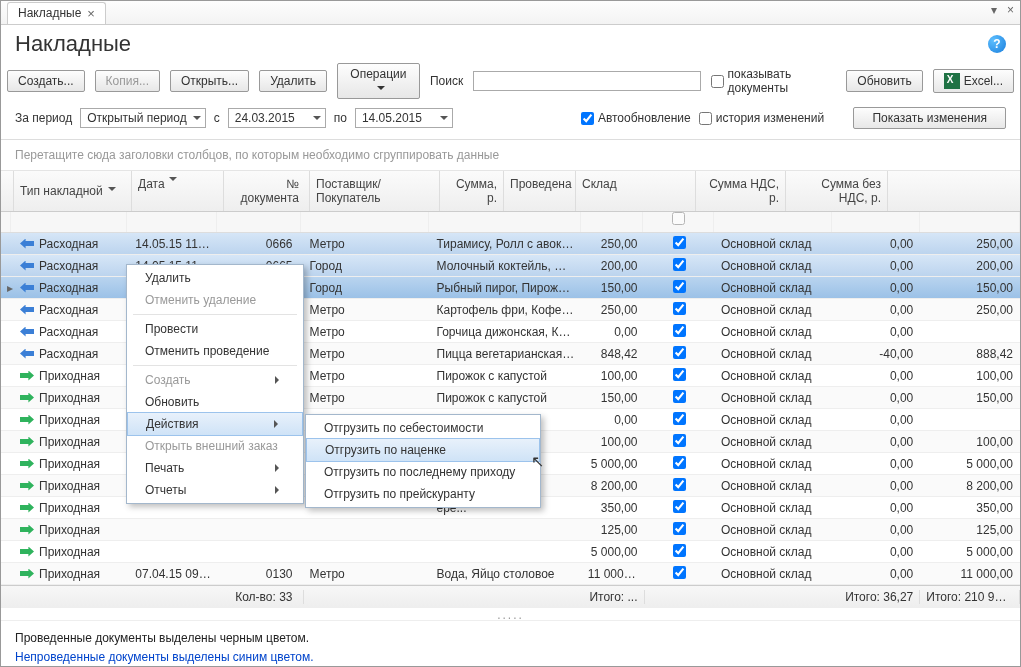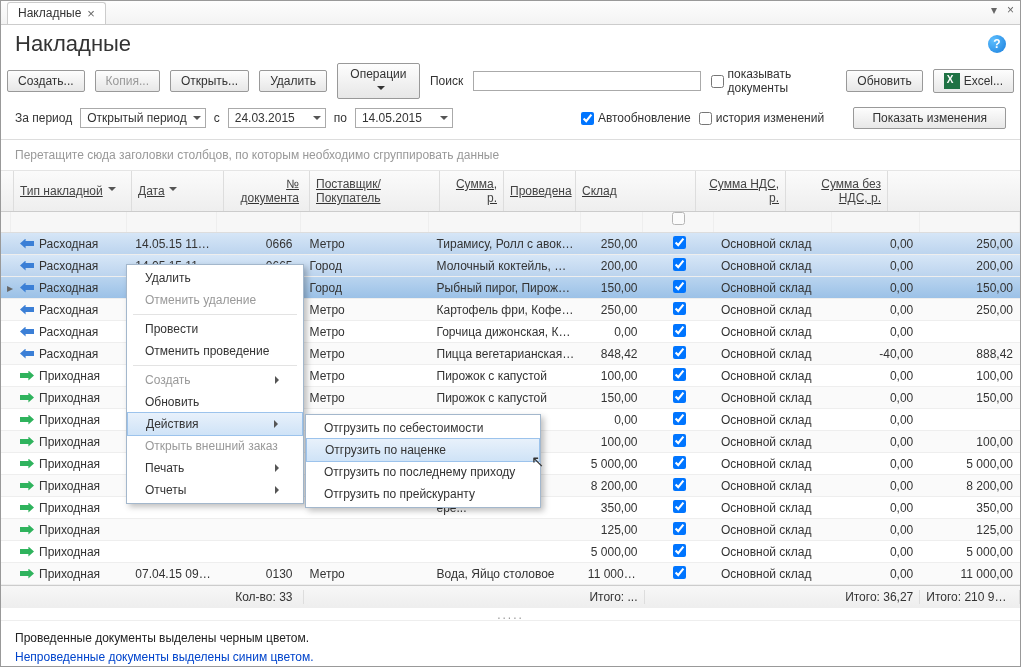--- a/index.html
+++ b/index.html
@@ -20,22 +20,22 @@
 .chk { display: flex; align-items: center; gap: 4px; }
 .right-push { margin-left: auto; }
 .excel-btn { display: flex; align-items: center; gap: 4px; }
 .excel-ic { width:16px; height:16px; background: #1f7244; display:inline-block; position:relative; }
 .excel-ic::after { content:"X"; color:#fff; font-size:10px; font-weight:bold; position:absolute; left:3px; top:1px; }
 .filter-row { display: flex; align-items: center; gap: 8px; padding: 4px 14px 10px 14px; border-bottom: 1px solid #ddd; }
 .combo { border: 1px solid #aaa; background: #fff; padding: 2px 18px 2px 6px; height: 20px; position: relative; display: inline-flex; align-items: center; }
 .combo::after { content:""; position:absolute; right:4px; top:7px; border:4px solid transparent; border-top-color:#555; }
 .group-hint { padding: 8px 14px; color: #999; font-size: 12px; border-bottom: 1px solid #e5e5e5; }
 .grid { position: relative; }
-.grid-head { display: flex; background: linear-gradient(#fbfbfb,#eee); border-bottom: 1px solid #ccc; text-decoration: underline; }
-.gh { border-right: 1px solid #ddd; padding: 6px 6px; color: #444; font-size: 12px; display:flex; align-items:center; gap:4px; position: relative; }
+.grid-head { display: flex; background: linear-gradient(#fbfbfb,#eee); border-bottom: 1px solid #ccc; }
+.gh { border-right: 1px solid #ddd; padding: 6px 6px; color: #444; font-size: 12px; display:flex; align-items:flex-start; gap:4px; position: relative; }
 .gh .sort-down { width:0;height:0;border:4px solid transparent;border-top-color:#555; }
 .filter-row-grid { display:flex; background:#f7f7f7; border-bottom:1px solid #ddd; }
 .filter-cell { border-right:1px solid #eee; height:20px; }
 .rows { }
 .row { display:flex; align-items:center; height:22px; border-bottom:1px solid #eee; }
 .row.alt { background:#fafafa; }
 .row.sel { background: linear-gradient(#d6e6f7,#bcd4ee); }
 .row.sel-dark { background: linear-gradient(#b9d4ef,#9bc1e7); }
 .cell { padding: 0 6px; overflow:hidden; white-space:nowrap; text-overflow:ellipsis; border-right:1px solid transparent; }
 .c-type { width:118px; display:flex; align-items:center; gap:5px; }

